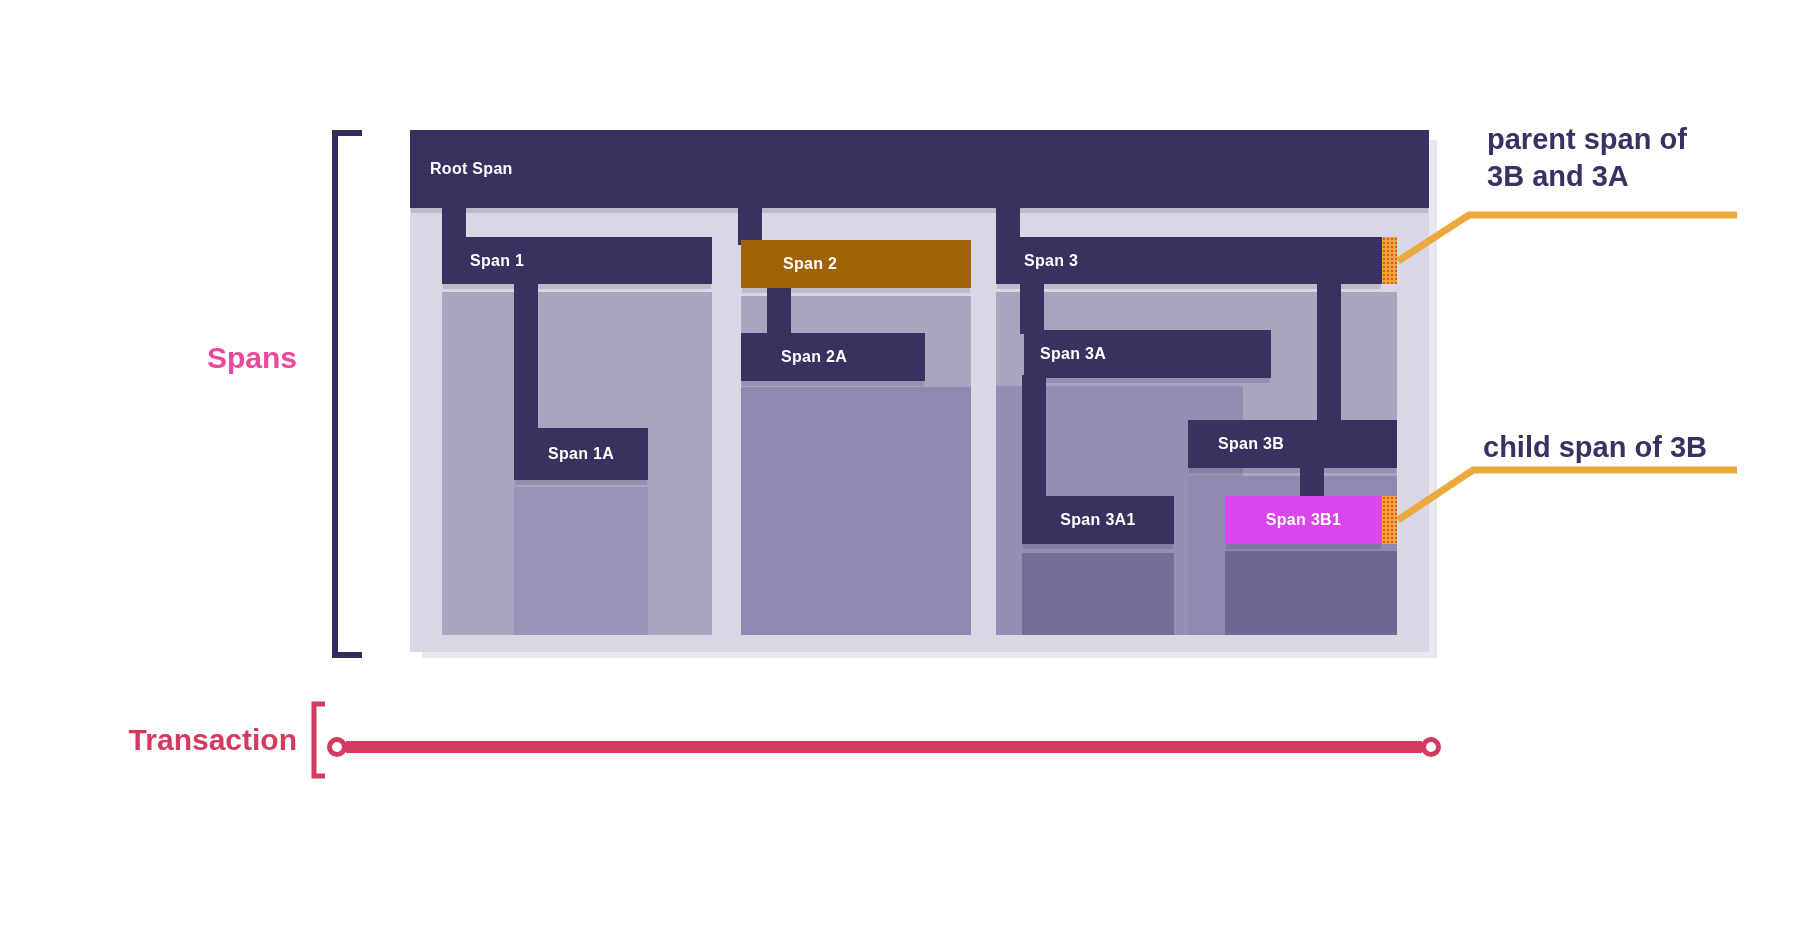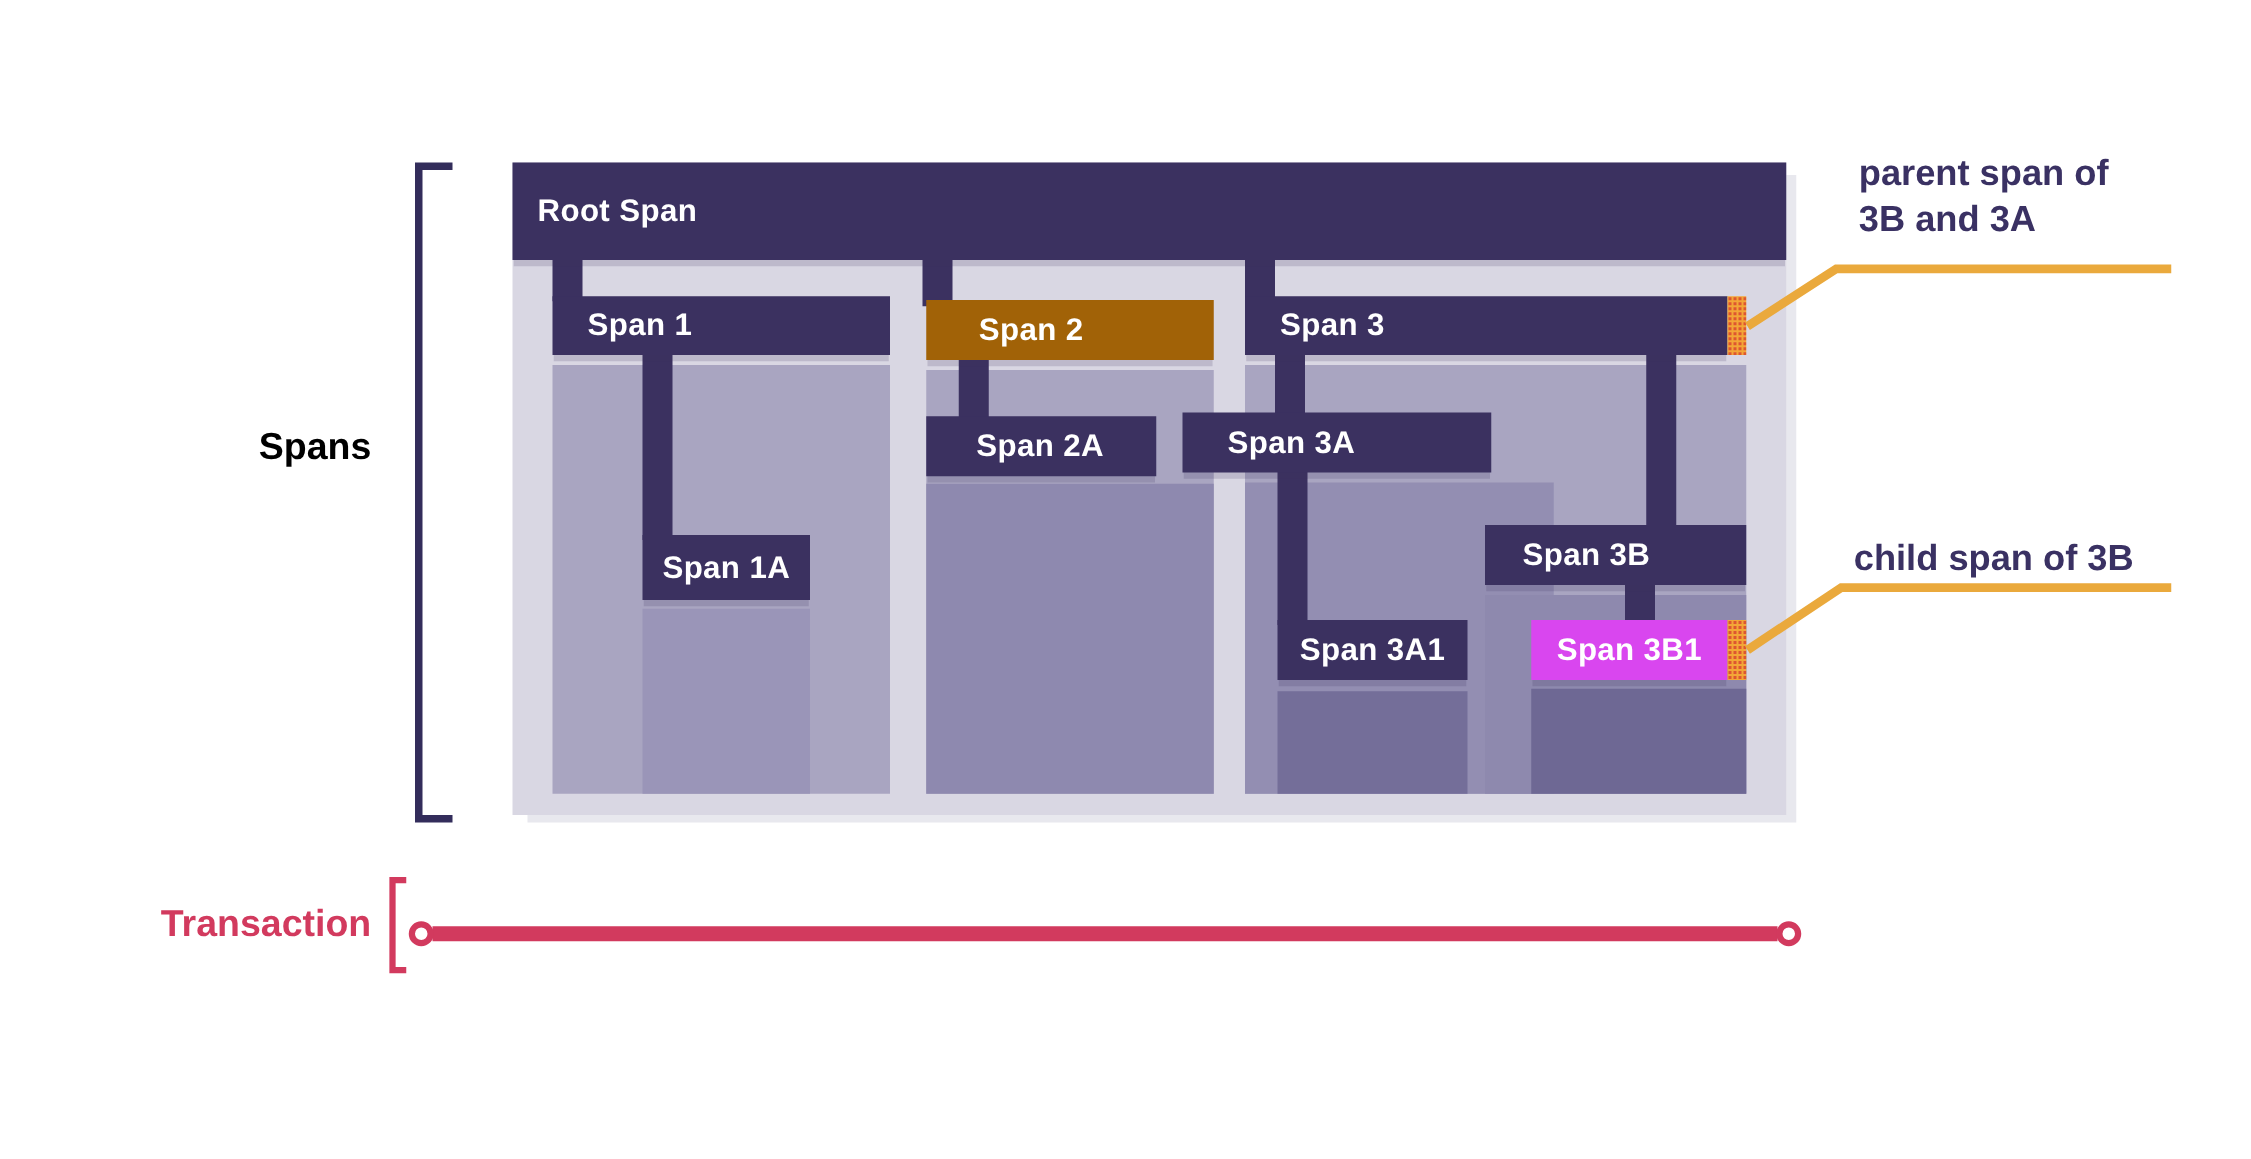--- a/index.html
+++ b/index.html
@@ -4,21 +4,21 @@
 <style>
   html,body{margin:0;padding:0;background:#ffffff;}
   .canvas{
     position:relative;width:1801px;height:927px;background:#ffffff;overflow:hidden;
     font-family:"Liberation Sans","DejaVu Sans",sans-serif;
   }
   .abs{position:absolute;box-sizing:border-box;}
   #overlay-svg{position:absolute;left:0;top:0;width:1801px;height:927px;pointer-events:none;}
   .box{box-shadow:10px 8px 0 -2px rgba(130,125,160,0.18);}
   .bar{
-    display:flex;align-items:center;color:#ffffff;font-weight:700;font-size:25px;
+    display:flex;align-items:center;color:#ffffff;font-weight:700;font-size:16px;
     letter-spacing:0.3px;box-shadow:0 6px 0 -1px rgba(59,49,96,0.18);white-space:nowrap;
   }
   .marker{
     background-color:#f3a637;
     background-image:radial-gradient(#dd5630 1.2px, rgba(0,0,0,0) 1.3px);
     background-size:4px 4px;
   }
   .side-label{position:absolute;font-weight:700;font-size:30px;text-align:right;white-space:nowrap;}
   .note{position:absolute;font-weight:700;font-size:29px;line-height:37px;color:#3a3163;white-space:nowrap;}
 </style>
@@ -55,21 +55,21 @@
       </div>
       <div class="abs bar" style="left: 741px; top: 240px; width: 230px; height: 48px; background: #a16207; padding-left: 42px;">
         <span>Span 2</span>
       </div>
       <div class="abs bar" style="left: 996px; top: 237px; width: 386px; height: 47px; background: rgb(59, 49, 96); padding-left: 28px;">
         <span>Span 3</span>
       </div>
       <div class="abs bar" style="left: 741px; top: 333px; width: 184px; height: 48px; background: rgb(59, 49, 96); padding-left: 40px;">
         <span>Span 2A</span>
       </div>
-      <div class="abs bar" style="left: 946px; top: 330px; width: 247px; height: 48px; background: rgb(59, 49, 96); padding-left: 36px;">
+      <div class="abs bar" style="left: 1024px; top: 330px; width: 247px; height: 48px; background: rgb(59, 49, 96); padding-left: 16px;">
         <span>Span 3A</span>
       </div>
       <div class="abs bar" style="left: 1188px; top: 420px; width: 209px; height: 48px; background: rgb(59, 49, 96); padding-left: 30px;">
         <span>Span 3B</span>
       </div>
       <div class="abs bar" style="left: 514px; top: 428px; width: 134px; height: 52px; background: rgb(59, 49, 96); justify-content: center;">
         <span>Span 1A</span>
       </div>
       <div class="abs bar" style="left: 1022px; top: 496px; width: 152px; height: 48px; background: rgb(59, 49, 96); justify-content: center;">
         <span>Span 3A1</span>
@@ -84,21 +84,21 @@
   <svg id="overlay-svg" viewBox="0 0 1801 927">
       <polyline points="362,133 335,133 335,655 362,655" fill="none" stroke="#332d5b" stroke-width="6"></polyline>
       <polyline points="325,704 314,704 314,776 325,776" fill="none" stroke="#d23a5e" stroke-width="5"></polyline>
       <polyline points="1398,261 1469,215 1737,215" fill="none" stroke="#eaa93c" stroke-width="7"></polyline>
       <polyline points="1398,520 1473,470 1737,470" fill="none" stroke="#eaa93c" stroke-width="7"></polyline>
       <line x1="346" y1="747" x2="1422" y2="747" stroke="#d23a5e" stroke-width="12"></line>
       <circle cx="337" cy="747" r="7.5" fill="#ffffff" stroke="#d23a5e" stroke-width="5"></circle>
       <circle cx="1431" cy="747" r="7.5" fill="#ffffff" stroke="#d23a5e" stroke-width="5"></circle>
     </svg>
 
-  <div class="side-label" id="spans-label" style="right:1504px;top:341px;color:#000000;">Spans</div>
+  <div class="side-label" id="spans-label" style="right:1504px;top:341px;color:#ec4899;">Spans</div>
 
   <div class="side-label" id="transaction-label" style="right:1504px;top:723px;color:#d23a5e;text-align:center;">Transaction</div>
 
   <div class="note" style="left:1487px;top:121px;">
     <div>parent span of</div>
     <div>3B and 3A</div>
   </div>
 
   <div class="note" style="left:1483px;top:429px;">child span of 3B</div>
 

